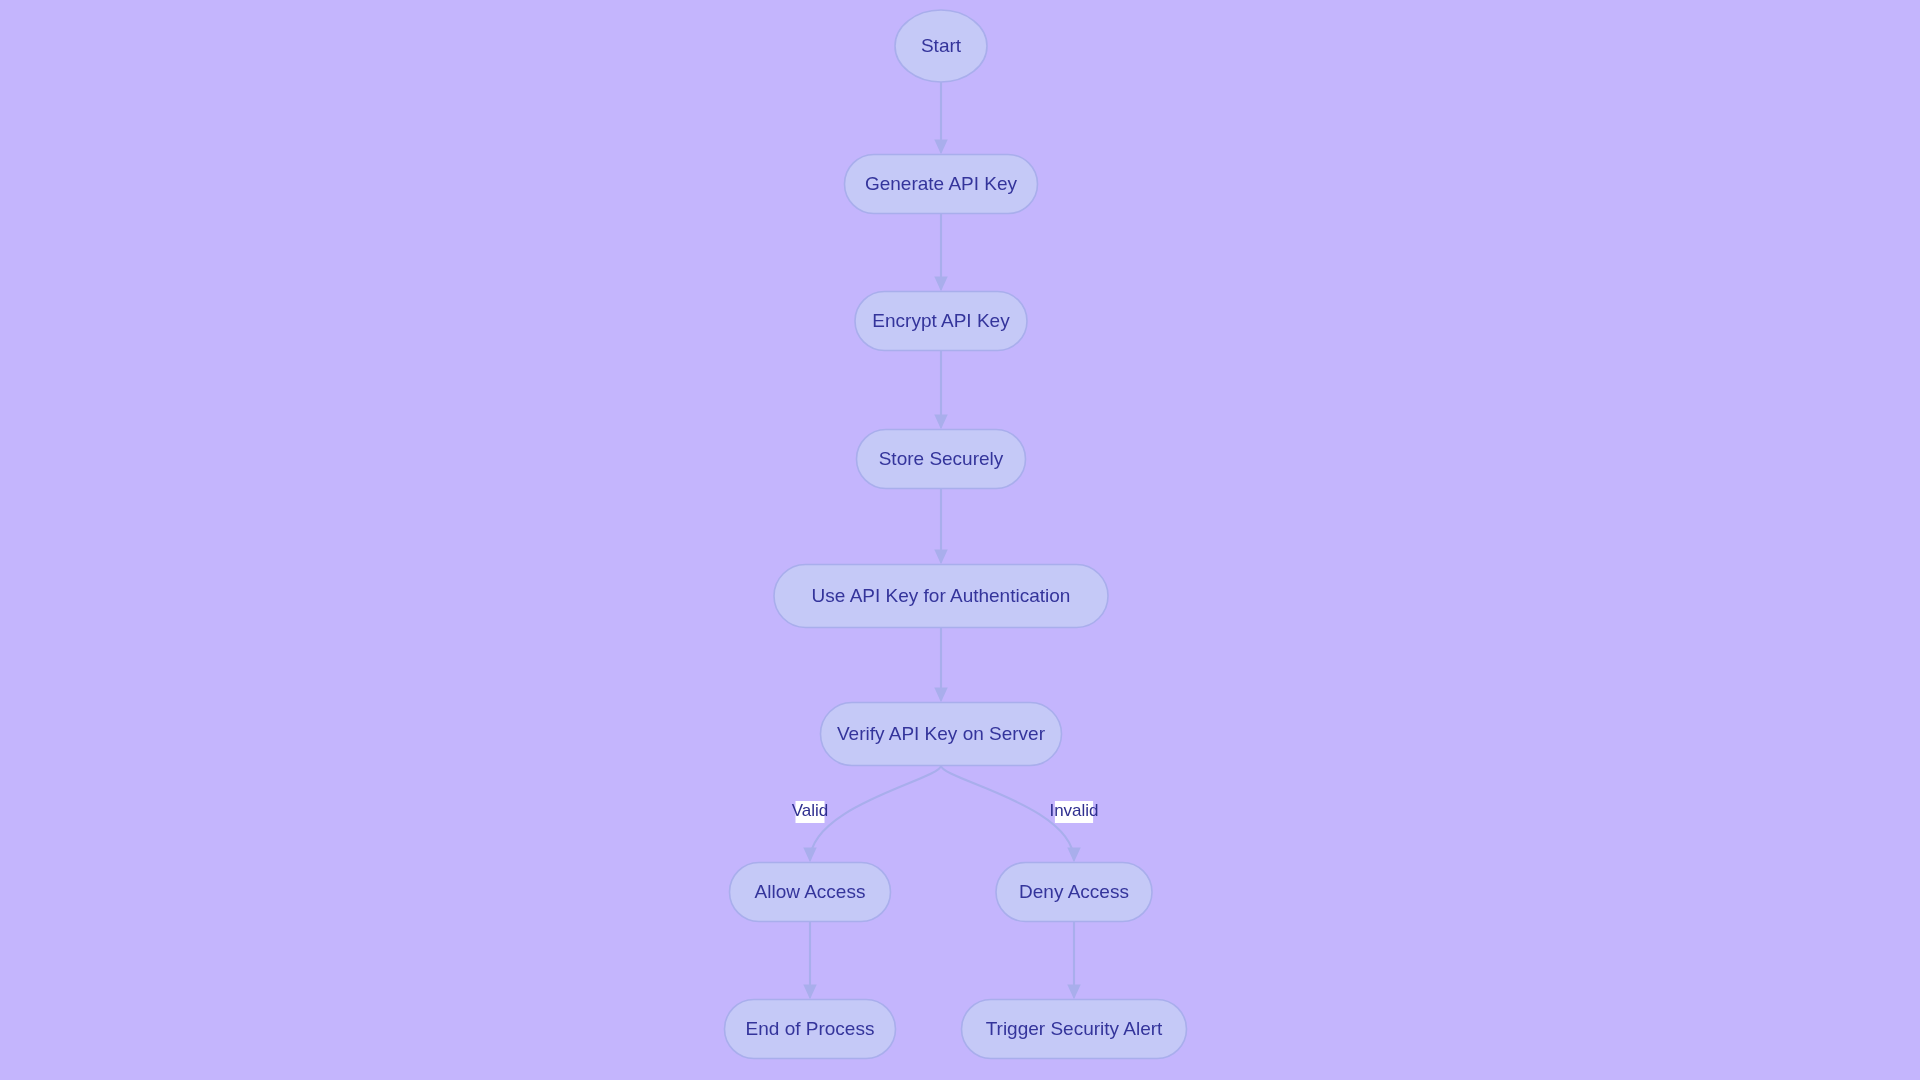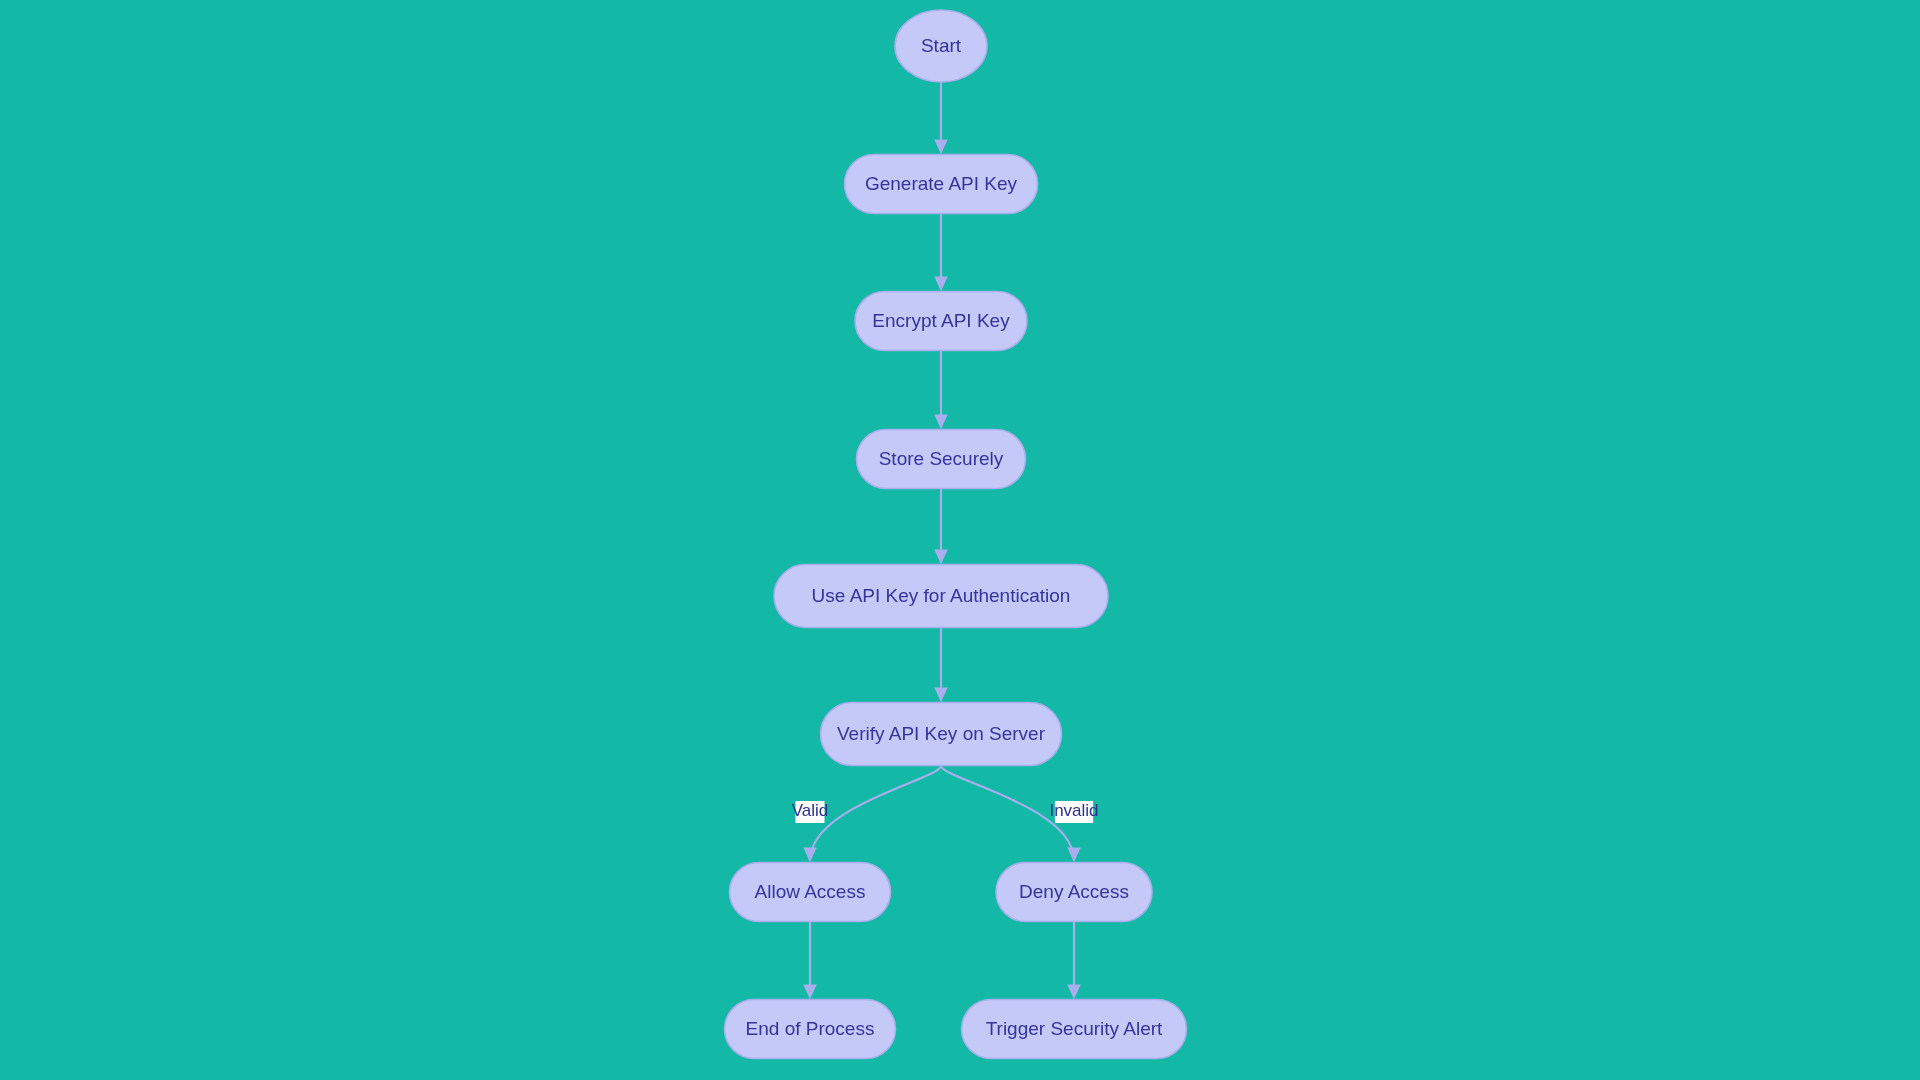--- a/index.html
+++ b/index.html
@@ -41,21 +41,21 @@
   .edge-label {
     font-family: "Liberation Sans", sans-serif;
     font-size: 17px;
     text-anchor: middle;
     dominant-baseline: middle;
   }
 </style>
 </head>
 <body>
 
-<div id="flowchart-canvas" style="background: #14b8a6;">
+<div id="flowchart-canvas" style="background: #c4b5fd;">
   <svg class="chart-svg" viewBox="0 0 1920 1080">
     <defs>
       <marker id="arrowhead" markerWidth="9" markerHeight="9" refX="6.2" refY="3.2" orient="auto" markerUnits="strokeWidth">
         <path d="M0,0 L7,3.2 L0,6.4 z" fill="#a9aeec"></path>
       </marker>
     </defs>
     <g id="edges-layer">
         <path d="M941,82 L941,152.5" class="edge-path" stroke="#a9aeec" marker-end="url(#arrowhead)"></path>
         <path d="M941,213.5 L941,289.5" class="edge-path" stroke="#a9aeec" marker-end="url(#arrowhead)"></path>
         <path d="M941,350.5 L941,427.5" class="edge-path" stroke="#a9aeec" marker-end="url(#arrowhead)"></path>

